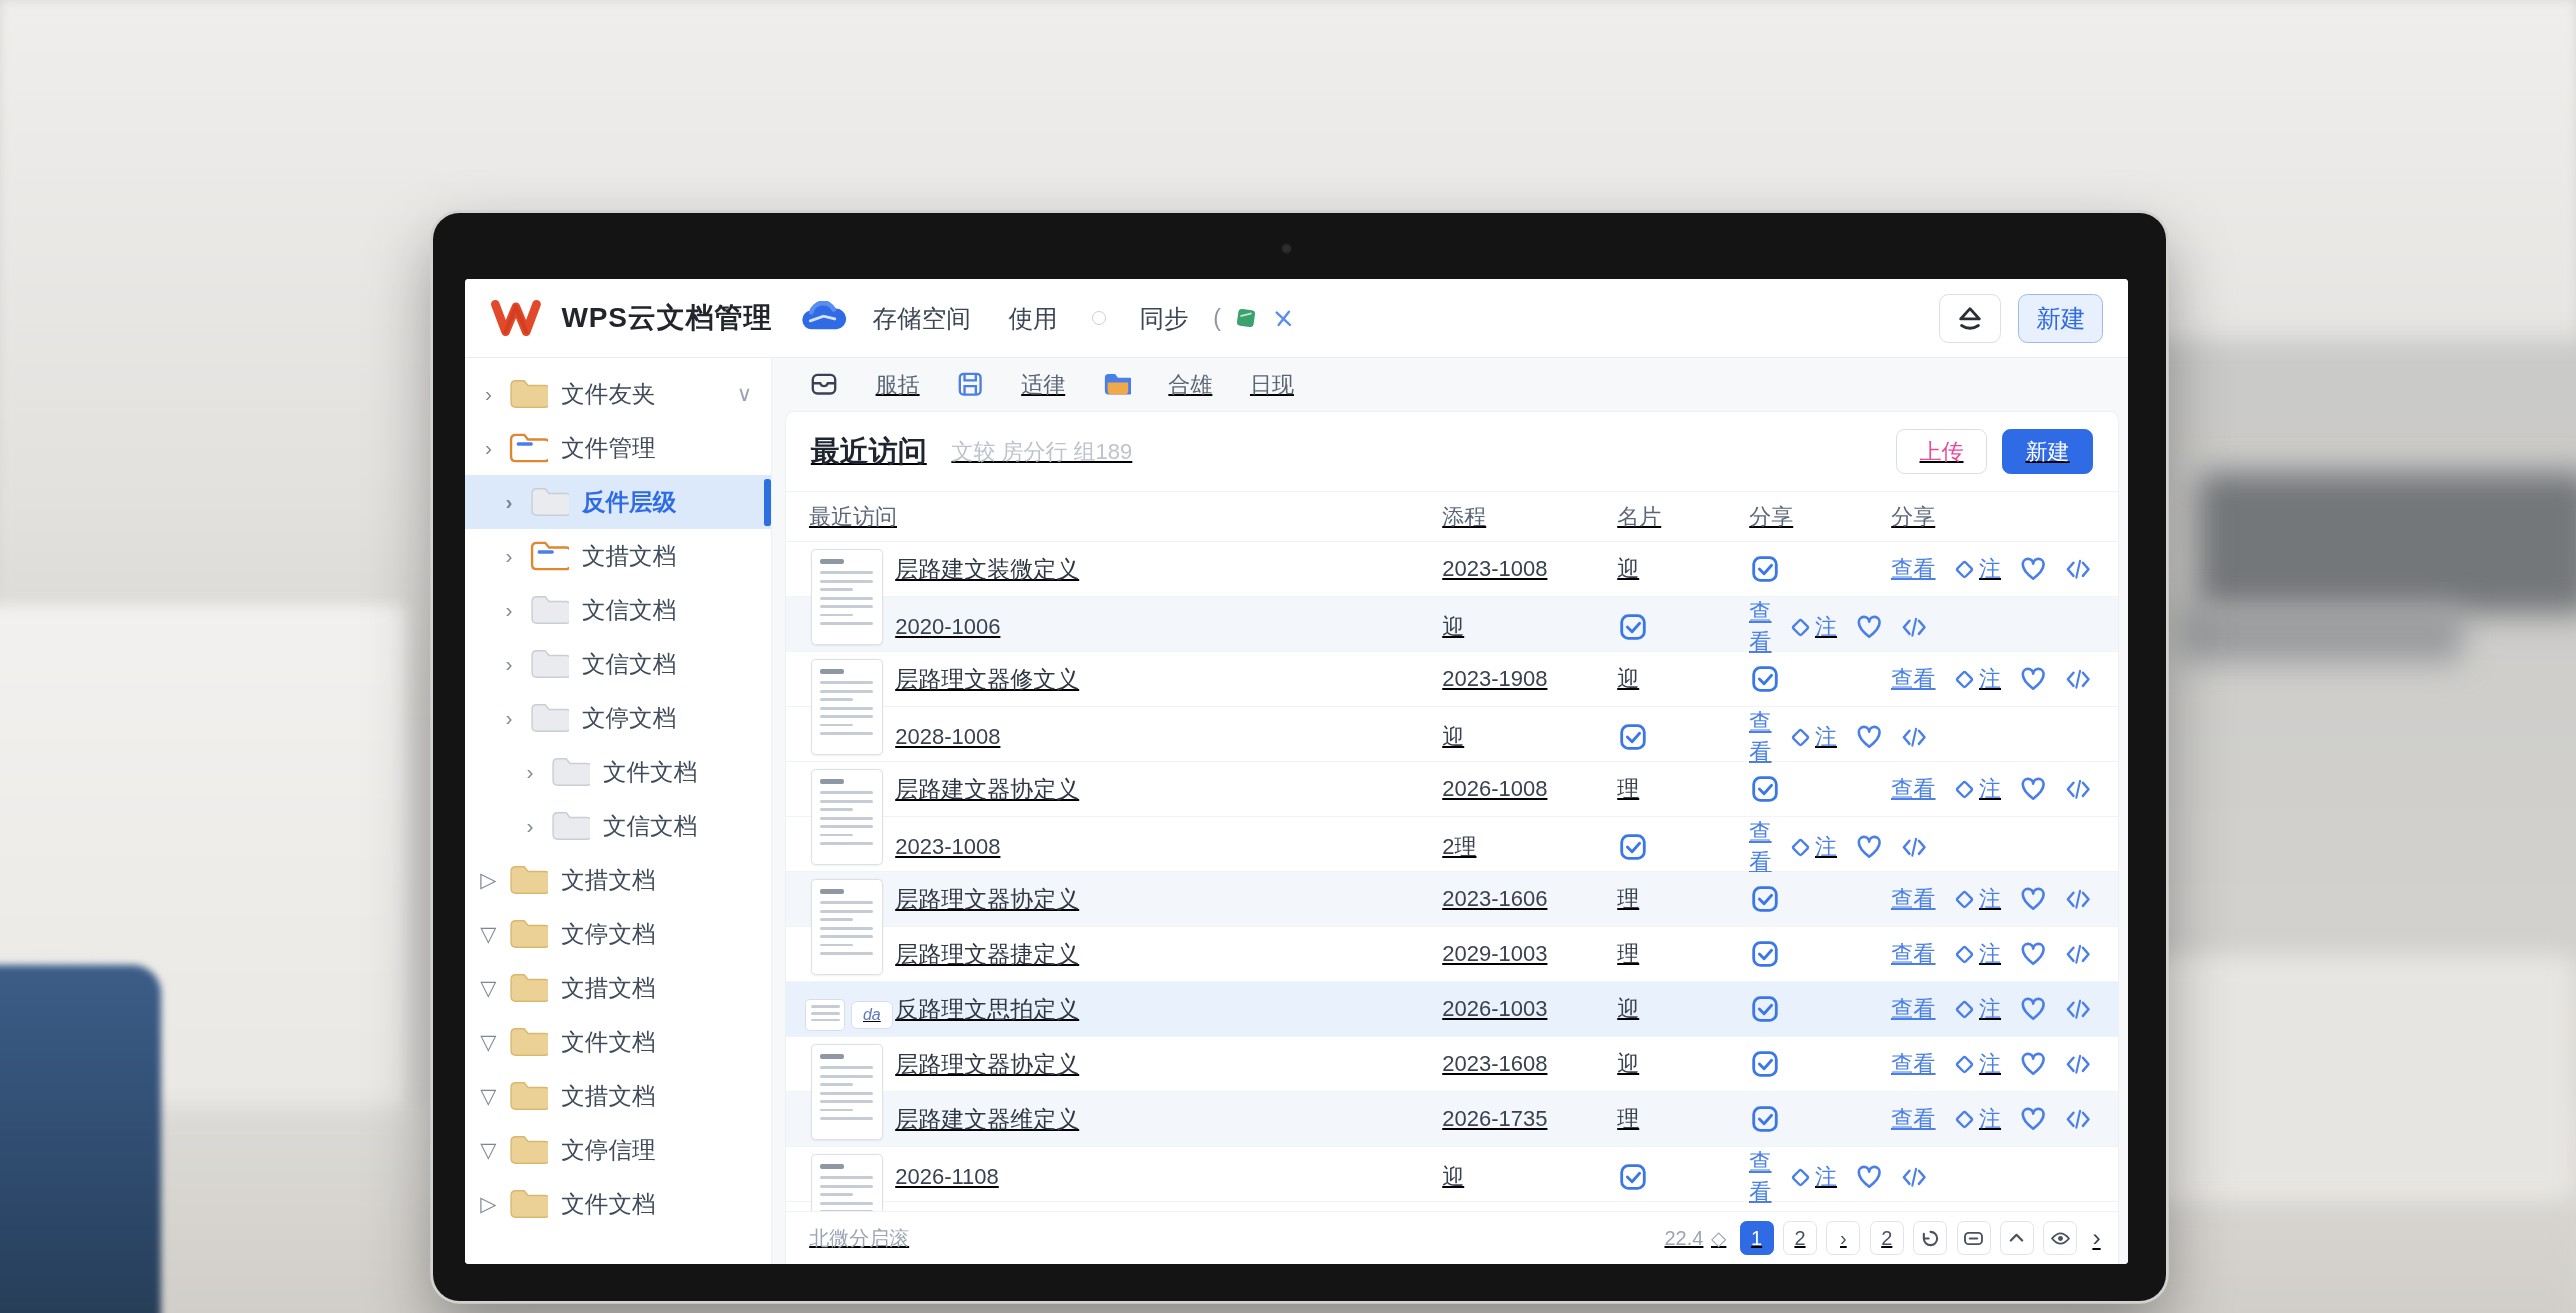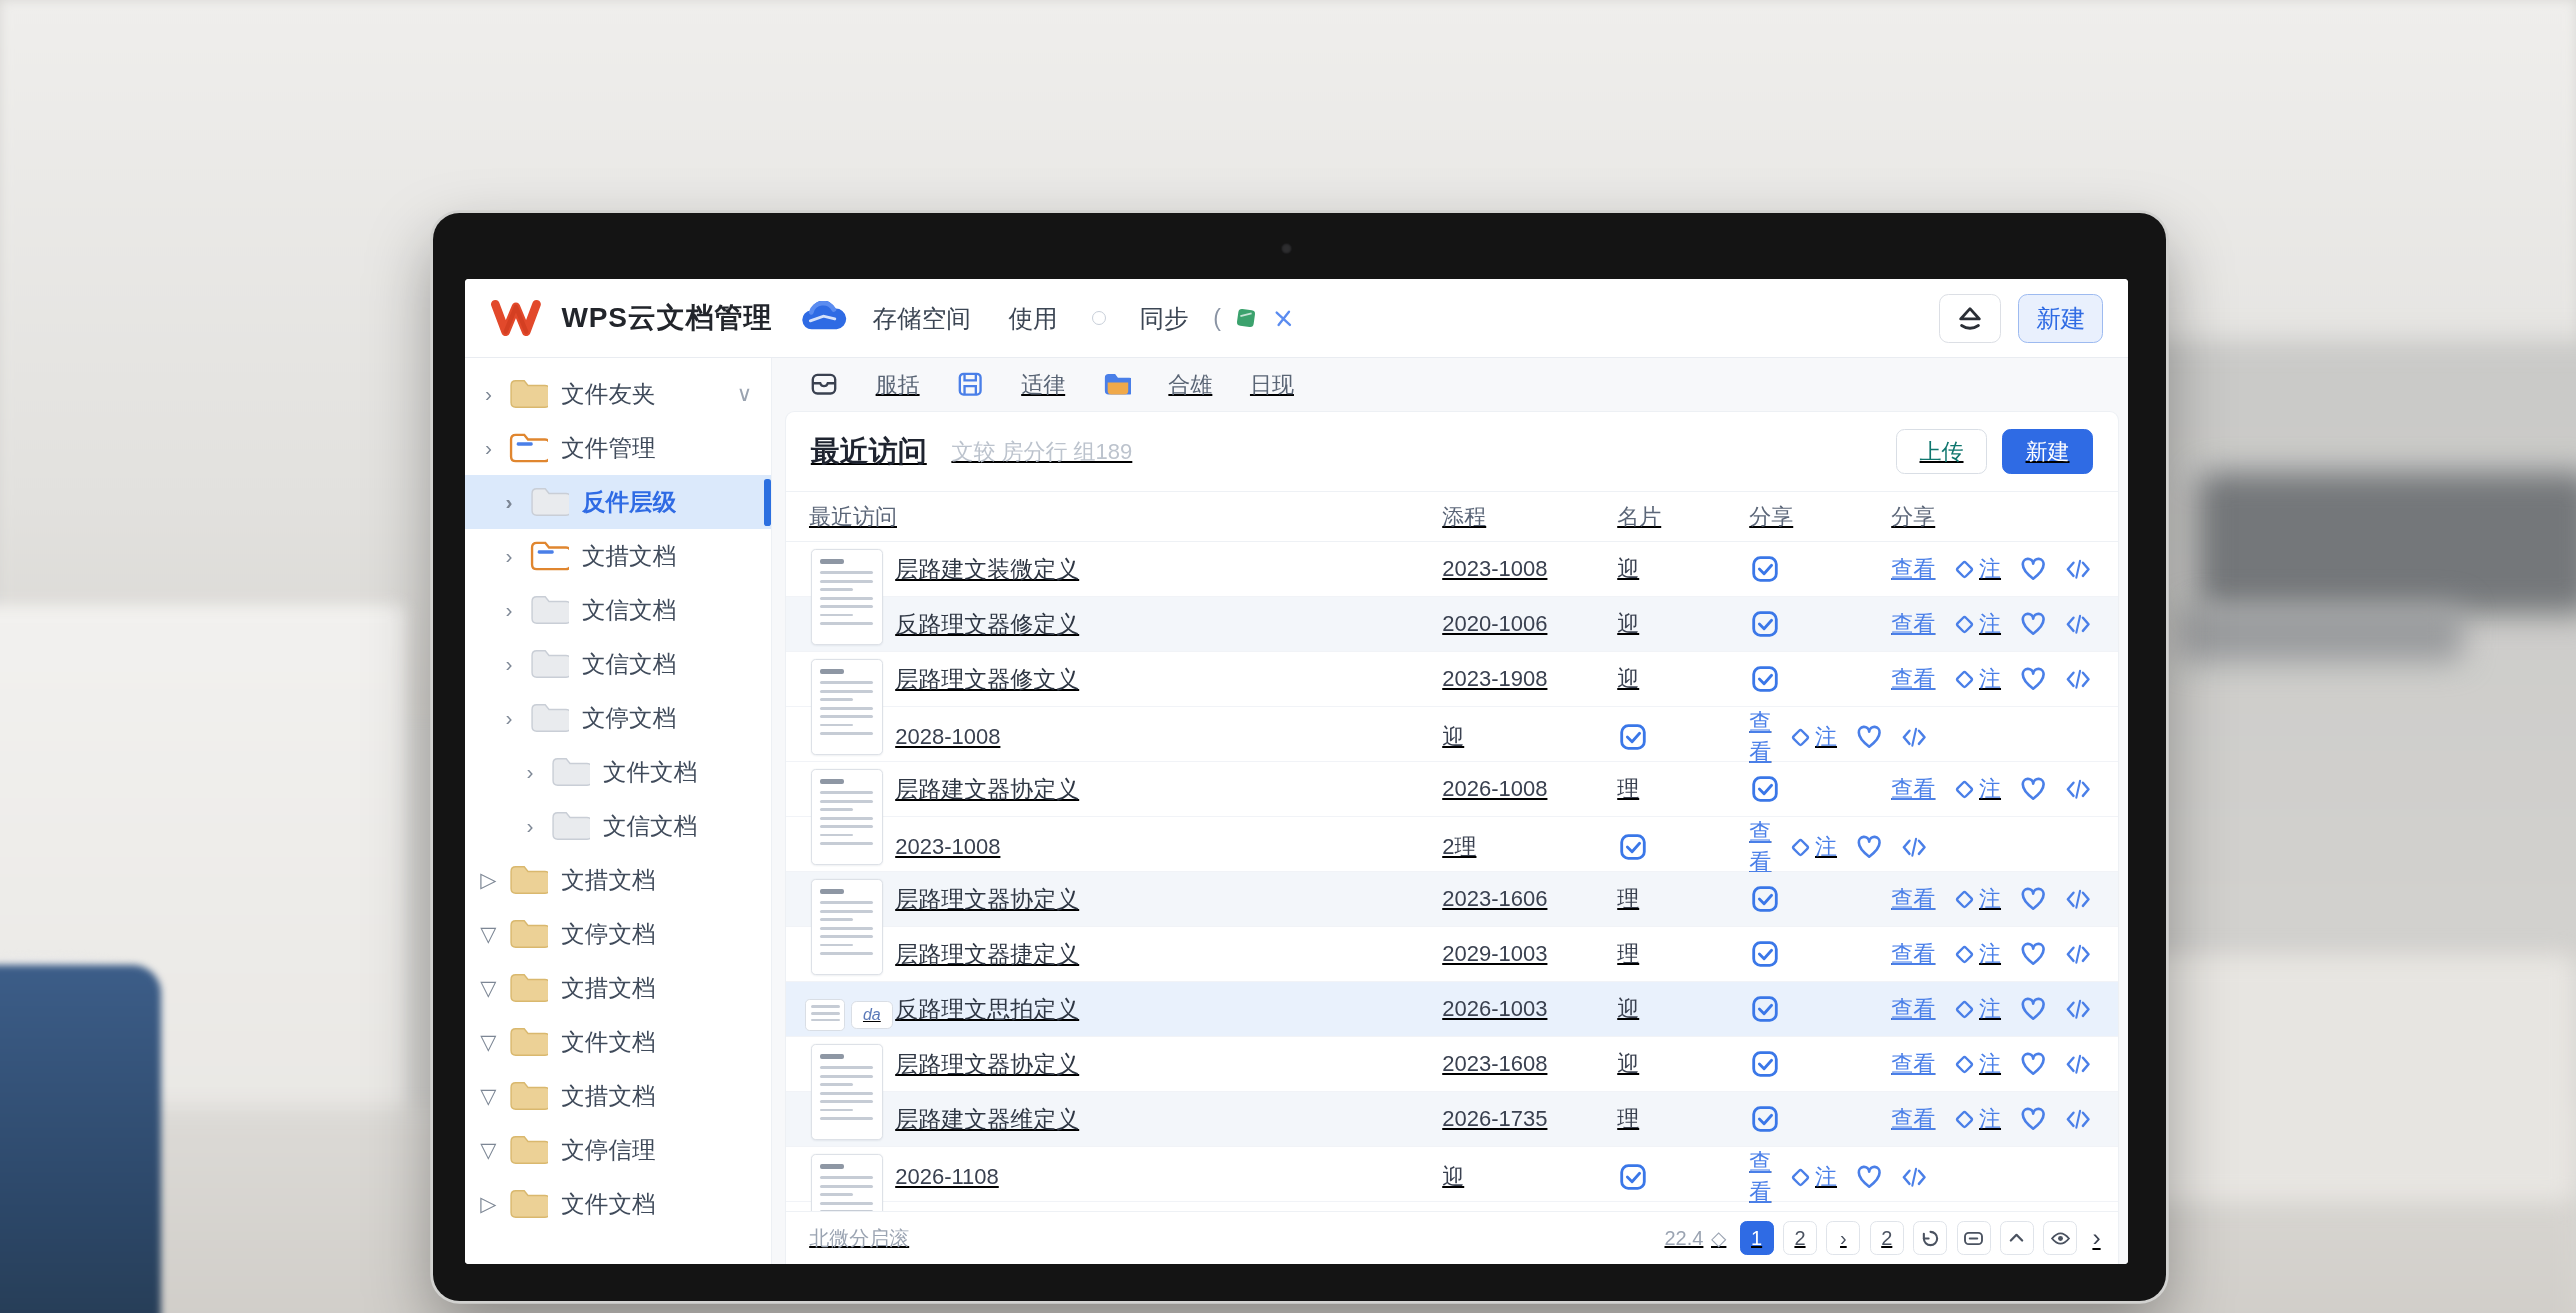--- a/index.html
+++ b/index.html
@@ -59,21 +59,21 @@
   .toolbar { height:53px; flex:0 0 53px; display:flex; align-items:center; padding:0 9.4px 0 23px; gap:7.6px; }
   .tb-item { display:flex; align-items:center; gap:9.4px; color:#5a6575; font-size:22px; padding:3.8px 15px; cursor:pointer; white-space:nowrap; }
 
   
   .card { flex:1; margin:0 9.4px 0 13.2px; background:#fff; border-radius:9.4px 9.4px 0 0; border:0.9px solid #edf0f4; border-bottom:none;
           display:flex; flex-direction:column; min-height:0; }
   .title-row { height:79px; flex:0 0 79px; display:flex; align-items:center; padding:0 24.6px; }
   .page-title { font-size:29px; font-weight:bold; color:#1f2430; }
   .page-sub { font-size:22px; color:#bcc3cd; margin-left:24.6px; }
   .title-actions { margin-left:auto; display:flex; gap:15px; }
-  .btn-upload { min-width:91px; height:45px; background:#fff; border:0.9px solid #d9dee5; border-radius:8.5px; color:#0f766e;
+  .btn-upload { min-width:91px; height:45px; background:#fff; border:0.9px solid #d9dee5; border-radius:8.5px; color:#ec4899;
                 font-size:22px; display:flex; align-items:center; justify-content:center; padding:0 19px; cursor:pointer; }
   .btn-new { min-width:91px; height:45px; background:#2f6be4; border:0.9px solid #2f6be4; border-radius:8.5px; color:#fff;
              font-size:22px; display:flex; align-items:center; justify-content:center; padding:0 19px; cursor:pointer; }
 
   .grid { display:grid; grid-template-columns:90px 1fr 175px 132px 142px 217px; align-items:center; padding:0 9.4px 0 19px; }
   .thead { height:51px; flex:0 0 51px; border-top:0.9px solid #eef1f5; border-bottom:0.9px solid #eef1f5; color:#5b6678; font-size:22px; }
   .thead .c-name { grid-column:1 / 3; padding-left:3.8px; }
 
   .rows { flex:1; overflow:hidden; position:relative; }
   .row { height:55px; border-bottom:0.9px solid #f1f3f7; font-size:23px; color:#2f3744; position:relative; cursor:pointer; }
@@ -406,21 +406,20 @@
                   <span class="act-ic">
                     <svg width="26.4" height="24.6" viewBox="0 0 28 26">
                       <path d="M9 6 L3 13 L9 20 M19 6 L25 13 L19 20" fill="none" stroke="#4a7fe8" stroke-width="2.6" stroke-linecap="round" stroke-linejoin="round"></path>
                       <path d="M16 4 L12 22" stroke="#4a7fe8" stroke-width="2.2" stroke-linecap="round"></path>
                     </svg>
                   </span>
                 </div>
               </div>
               <div class="row grid shade">
                 <div class="icon-cell"></div>
-                <div class="c-filename">反路理文器修定义</div>
                 <div class="c-date">2020-1006</div>
                 <div class="c-badge">迎</div>
                 <div class="c-mail">
                   <svg width="32" height="32" viewBox="0 0 34 34">
                     <rect x="5" y="5" width="24" height="24" rx="7" fill="none" stroke="#3a77e8" stroke-width="3"></rect>
                     <path d="M11 17 l5 5 l8 -9" fill="none" stroke="#3a77e8" stroke-width="3" stroke-linecap="round" stroke-linejoin="round"></path>
                   </svg>
                 </div>
                 <div class="c-actions">
                   <span class="act-view">查看</span>

